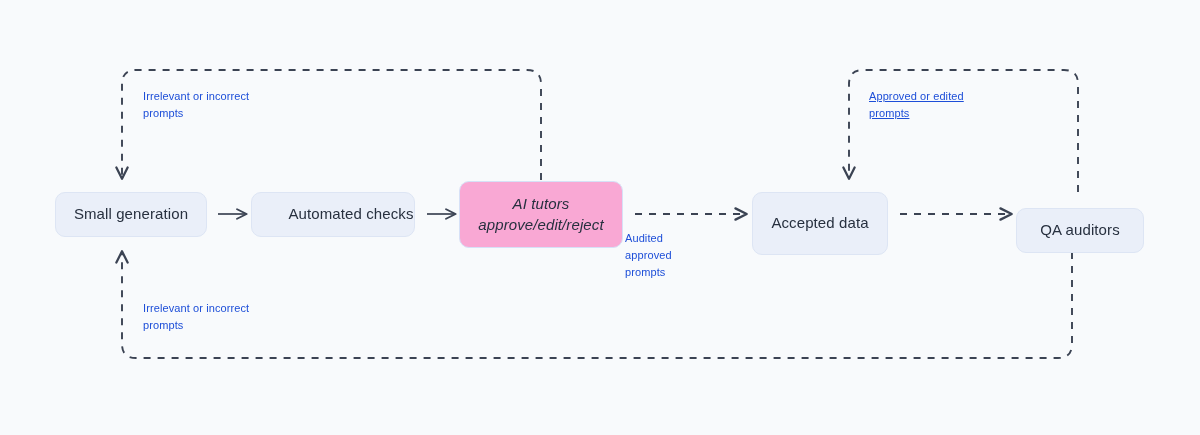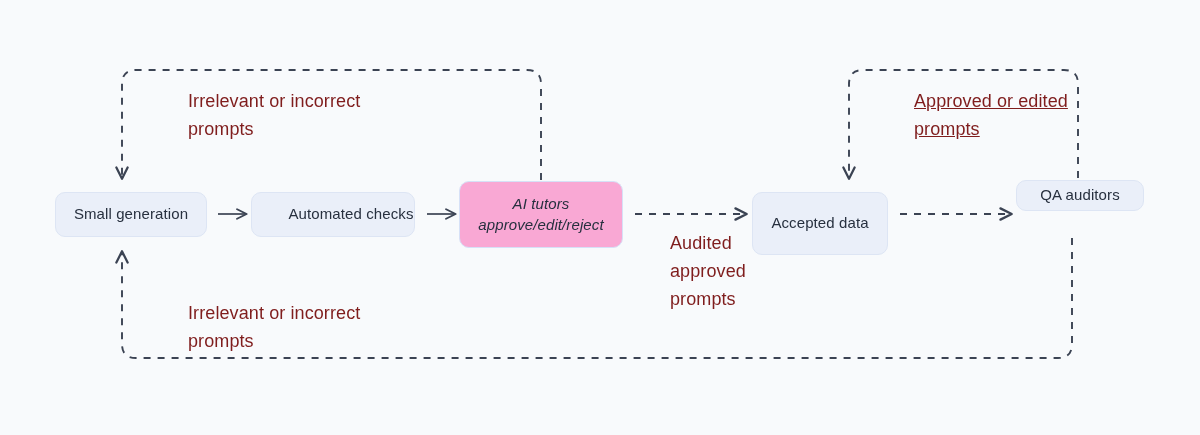--- a/index.html
+++ b/index.html
@@ -42,26 +42,25 @@
     letter-spacing: 0.1px;
     white-space: pre-line;
   }
   .node.accent {
     background: #f9a8d4;
     border-color: #d6e1f7;
     font-style: italic;
   }
   .edge-label {
     position: absolute;
-    color: #7f1d1d;
-    font-size: 18px;
+    color: #1d4ed8;
+    font-size: 11px;
     line-height: 1.55;
     letter-spacing: 0.1px;
     white-space: pre-line;
-    margin-left: 45px;
   }
   .edge-label.center {
     text-align: left;
   }
   .edge-label.left {
     text-align: left;
   }
 </style>
 </head>
 <body>
@@ -95,21 +94,21 @@
 
   <div class="node" style="left:55px; top:192px; width:152px; height:45px;">Small generation</div>
 
   <div class="node" style="left:251px; top:192px; width:164px; height:45px;padding-left:36px;">Automated checks</div>
 
   <div class="node accent" style="left:459px; top:181px; width:164px; height:67px;">AI tutors
 approve/edit/reject</div>
 
   <div class="node" style="left:752px; top:192px; width:136px; height:63px;">Accepted data</div>
 
-  <div class="node" style="left:1016px; top:180px; width:128px; height:31px;">QA auditors</div>
+  <div class="node" style="left:1016px; top:208px; width:128px; height:45px;">QA auditors</div>
 
   <div class="edge-label left" style="left:143px; top:88px; width:320px;">Irrelevant or incorrect
 prompts</div>
 
   <div class="edge-label left" style="left:869px; top:88px; width:300px;text-decoration:underline;">Approved or edited
 prompts</div>
 
   <div class="edge-label left" style="left:143px; top:300px; width:320px;">Irrelevant or incorrect
 prompts</div>
 

